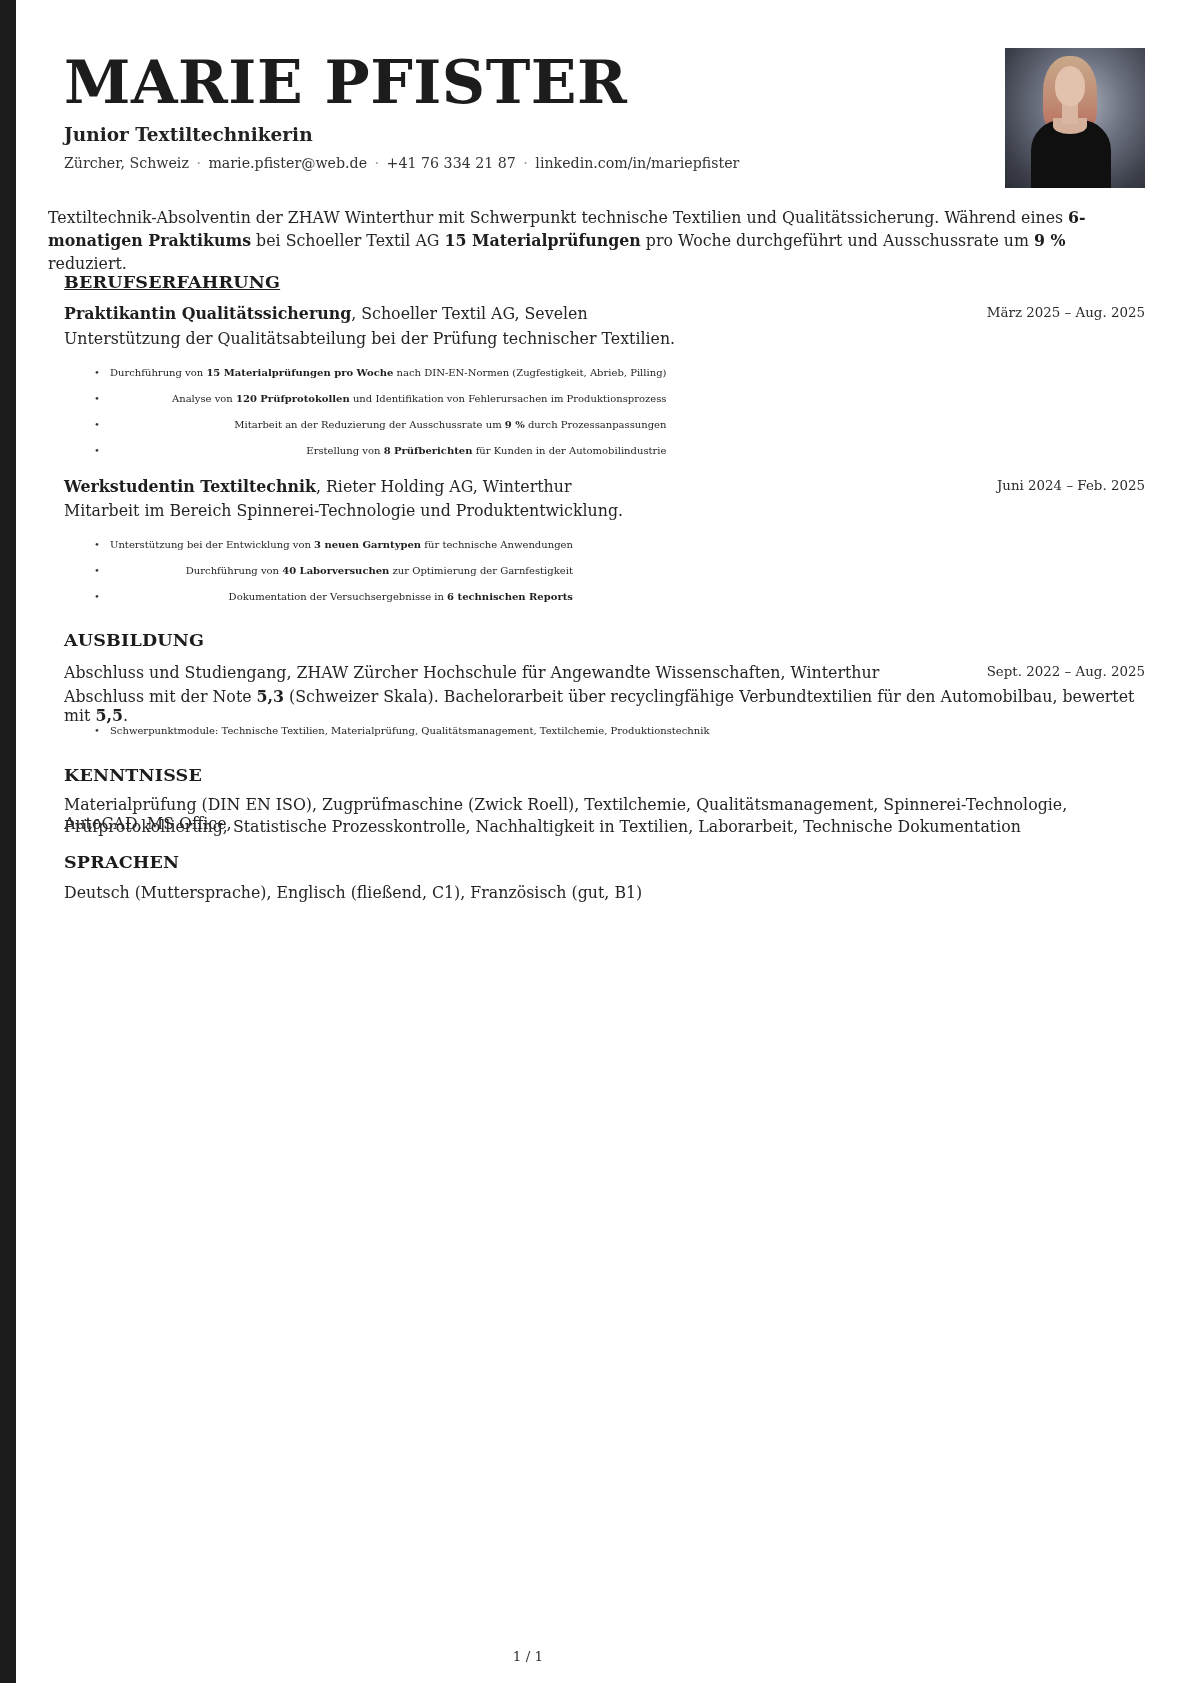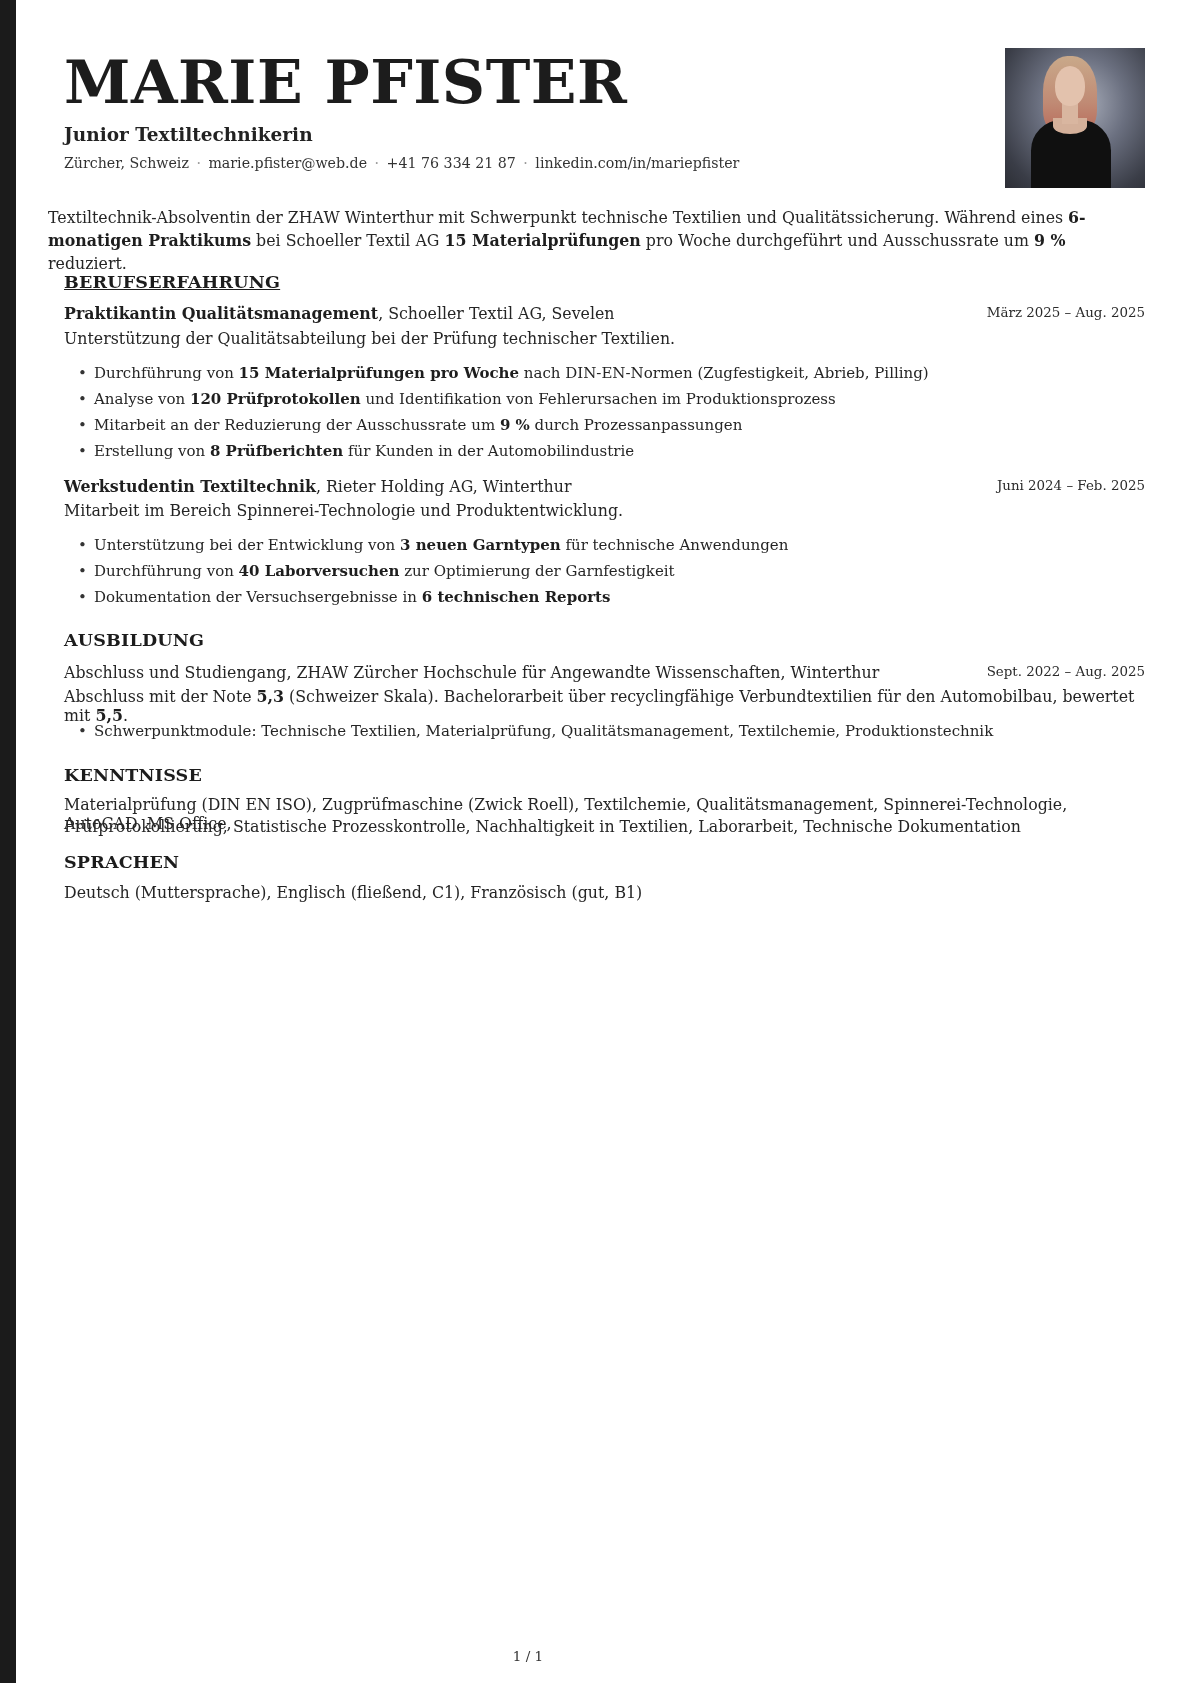--- a/index.html
+++ b/index.html
@@ -19,21 +19,21 @@
   .photo .neck { position: absolute; left: 57px; top: 54px; width: 16px; height: 22px; background: #d9b6a0; }
   .photo .body { position: absolute; left: 26px; top: 72px; width: 80px; height: 80px; border-radius: 38% 38% 0 0; background: #101010; }
   .photo .neckline { position: absolute; left: 48px; top: 70px; width: 34px; height: 16px; border-radius: 0 0 50% 50%; background: #d4b09a; }
 
   .text { position: absolute; left: 32px; font-size: 15.8px; line-height: 23px; color: #252525; }
   .summary { top: 206px; width: 1080px; }
   b, .b { font-weight: bold; color: #1e1e1e; }
   .h2 { position: absolute; left: 48px; font-weight: bold; font-size: 17.5px; color: #1c1c1c; letter-spacing: 0.2px; }
   .row { position: absolute; left: 48px; width: 1081px; font-size: 15.8px; color: #252525; }
   .row .date { position: absolute; right: 0; top: 1px; font-size: 13.4px; color: #2a2a2a; }
-  ul.bullets { position: absolute; left: 62px; list-style: none; font-size: 15px; color: #252525; }
+  ul.bullets { position: absolute; left: 78px; list-style: none; font-size: 10px; color: #252525; text-align: right; }
   ul.bullets li { position: relative; height: 26px; line-height: 26px; padding-left: 16px; white-space: nowrap; }
   ul.bullets li::before { content: "•"; position: absolute; left: 0; top: 0; color: #333; }
   .footer { position: absolute; left: 0; width: 1024px; top: 1648px; text-align: center; font-size: 13.5px; color: #333; }
 </style>
 </head>
 <body>
 
 <div class="sidebar"></div>
 
 <div class="page">
@@ -57,21 +57,21 @@
     <div class="face"></div>
   </div>
 
   <div class="text summary">
     <span>Textiltechnik-Absolventin der ZHAW Winterthur mit Schwerpunkt technische Textilien und Qualitätssicherung. Während eines </span><b>6-monatigen Praktikums</b><span> bei Schoeller Textil AG </span><b>15 Materialprüfungen</b><span> pro Woche durchgeführt und Ausschussrate um </span><b>9 %</b><span> reduziert.</span>
   </div>
 
   <div class="h2" style="top:272px;text-decoration:underline;">BERUFSERFAHRUNG</div>
 
   <div class="row" style="top:304px;">
-    <b>Praktikantin Qualitätsmanagement</b><span>, Schoeller Textil AG, Sevelen</span>
+    <b>Praktikantin Qualitätssicherung</b><span>, Schoeller Textil AG, Sevelen</span>
     <span class="date">März 2025 – Aug. 2025</span>
   </div>
   <div class="row" style="top:329px;">Unterstützung der Qualitätsabteilung bei der Prüfung technischer Textilien.</div>
   <ul class="bullets" style="top:360px;">
     <li><span>Durchführung von </span><b>15 Materialprüfungen pro Woche</b><span> nach DIN-EN-Normen (Zugfestigkeit, Abrieb, Pilling)</span></li>
     <li><span>Analyse von </span><b>120 Prüfprotokollen</b><span> und Identifikation von Fehlerursachen im Produktionsprozess</span></li>
     <li><span>Mitarbeit an der Reduzierung der Ausschussrate um </span><b>9 %</b><span> durch Prozessanpassungen</span></li>
     <li><span>Erstellung von </span><b>8 Prüfberichten</b><span> für Kunden in der Automobilindustrie</span></li>
   </ul>
 

